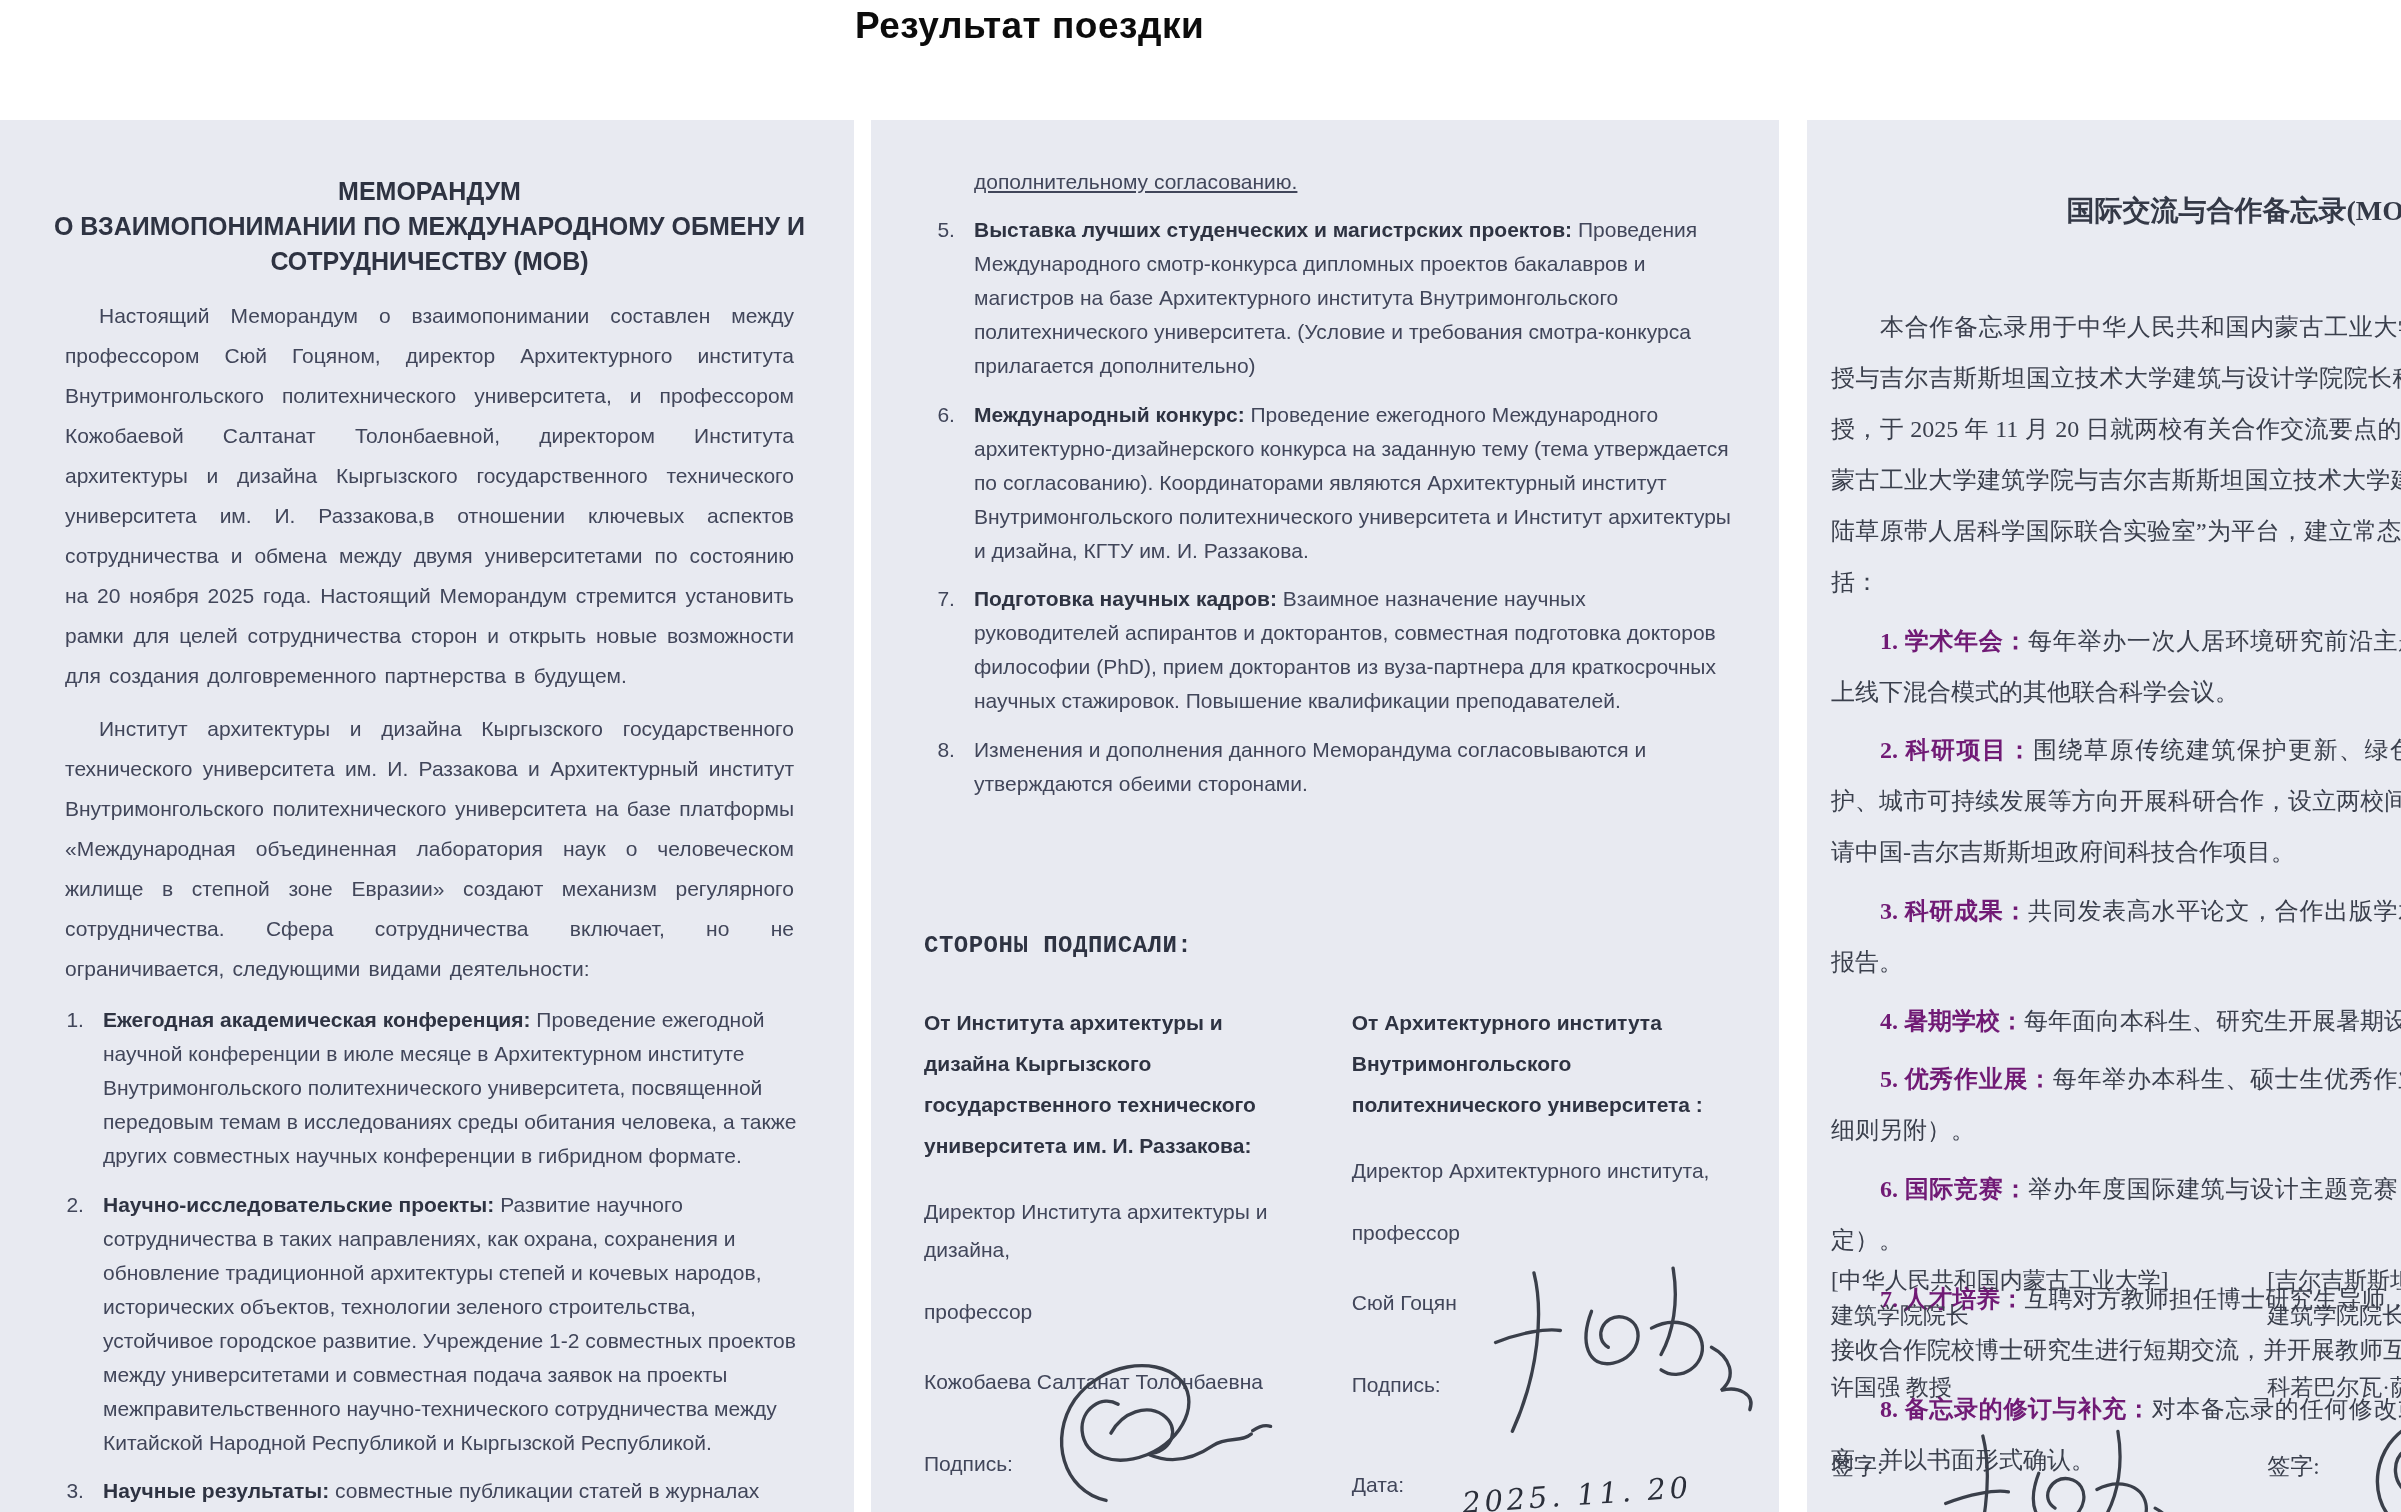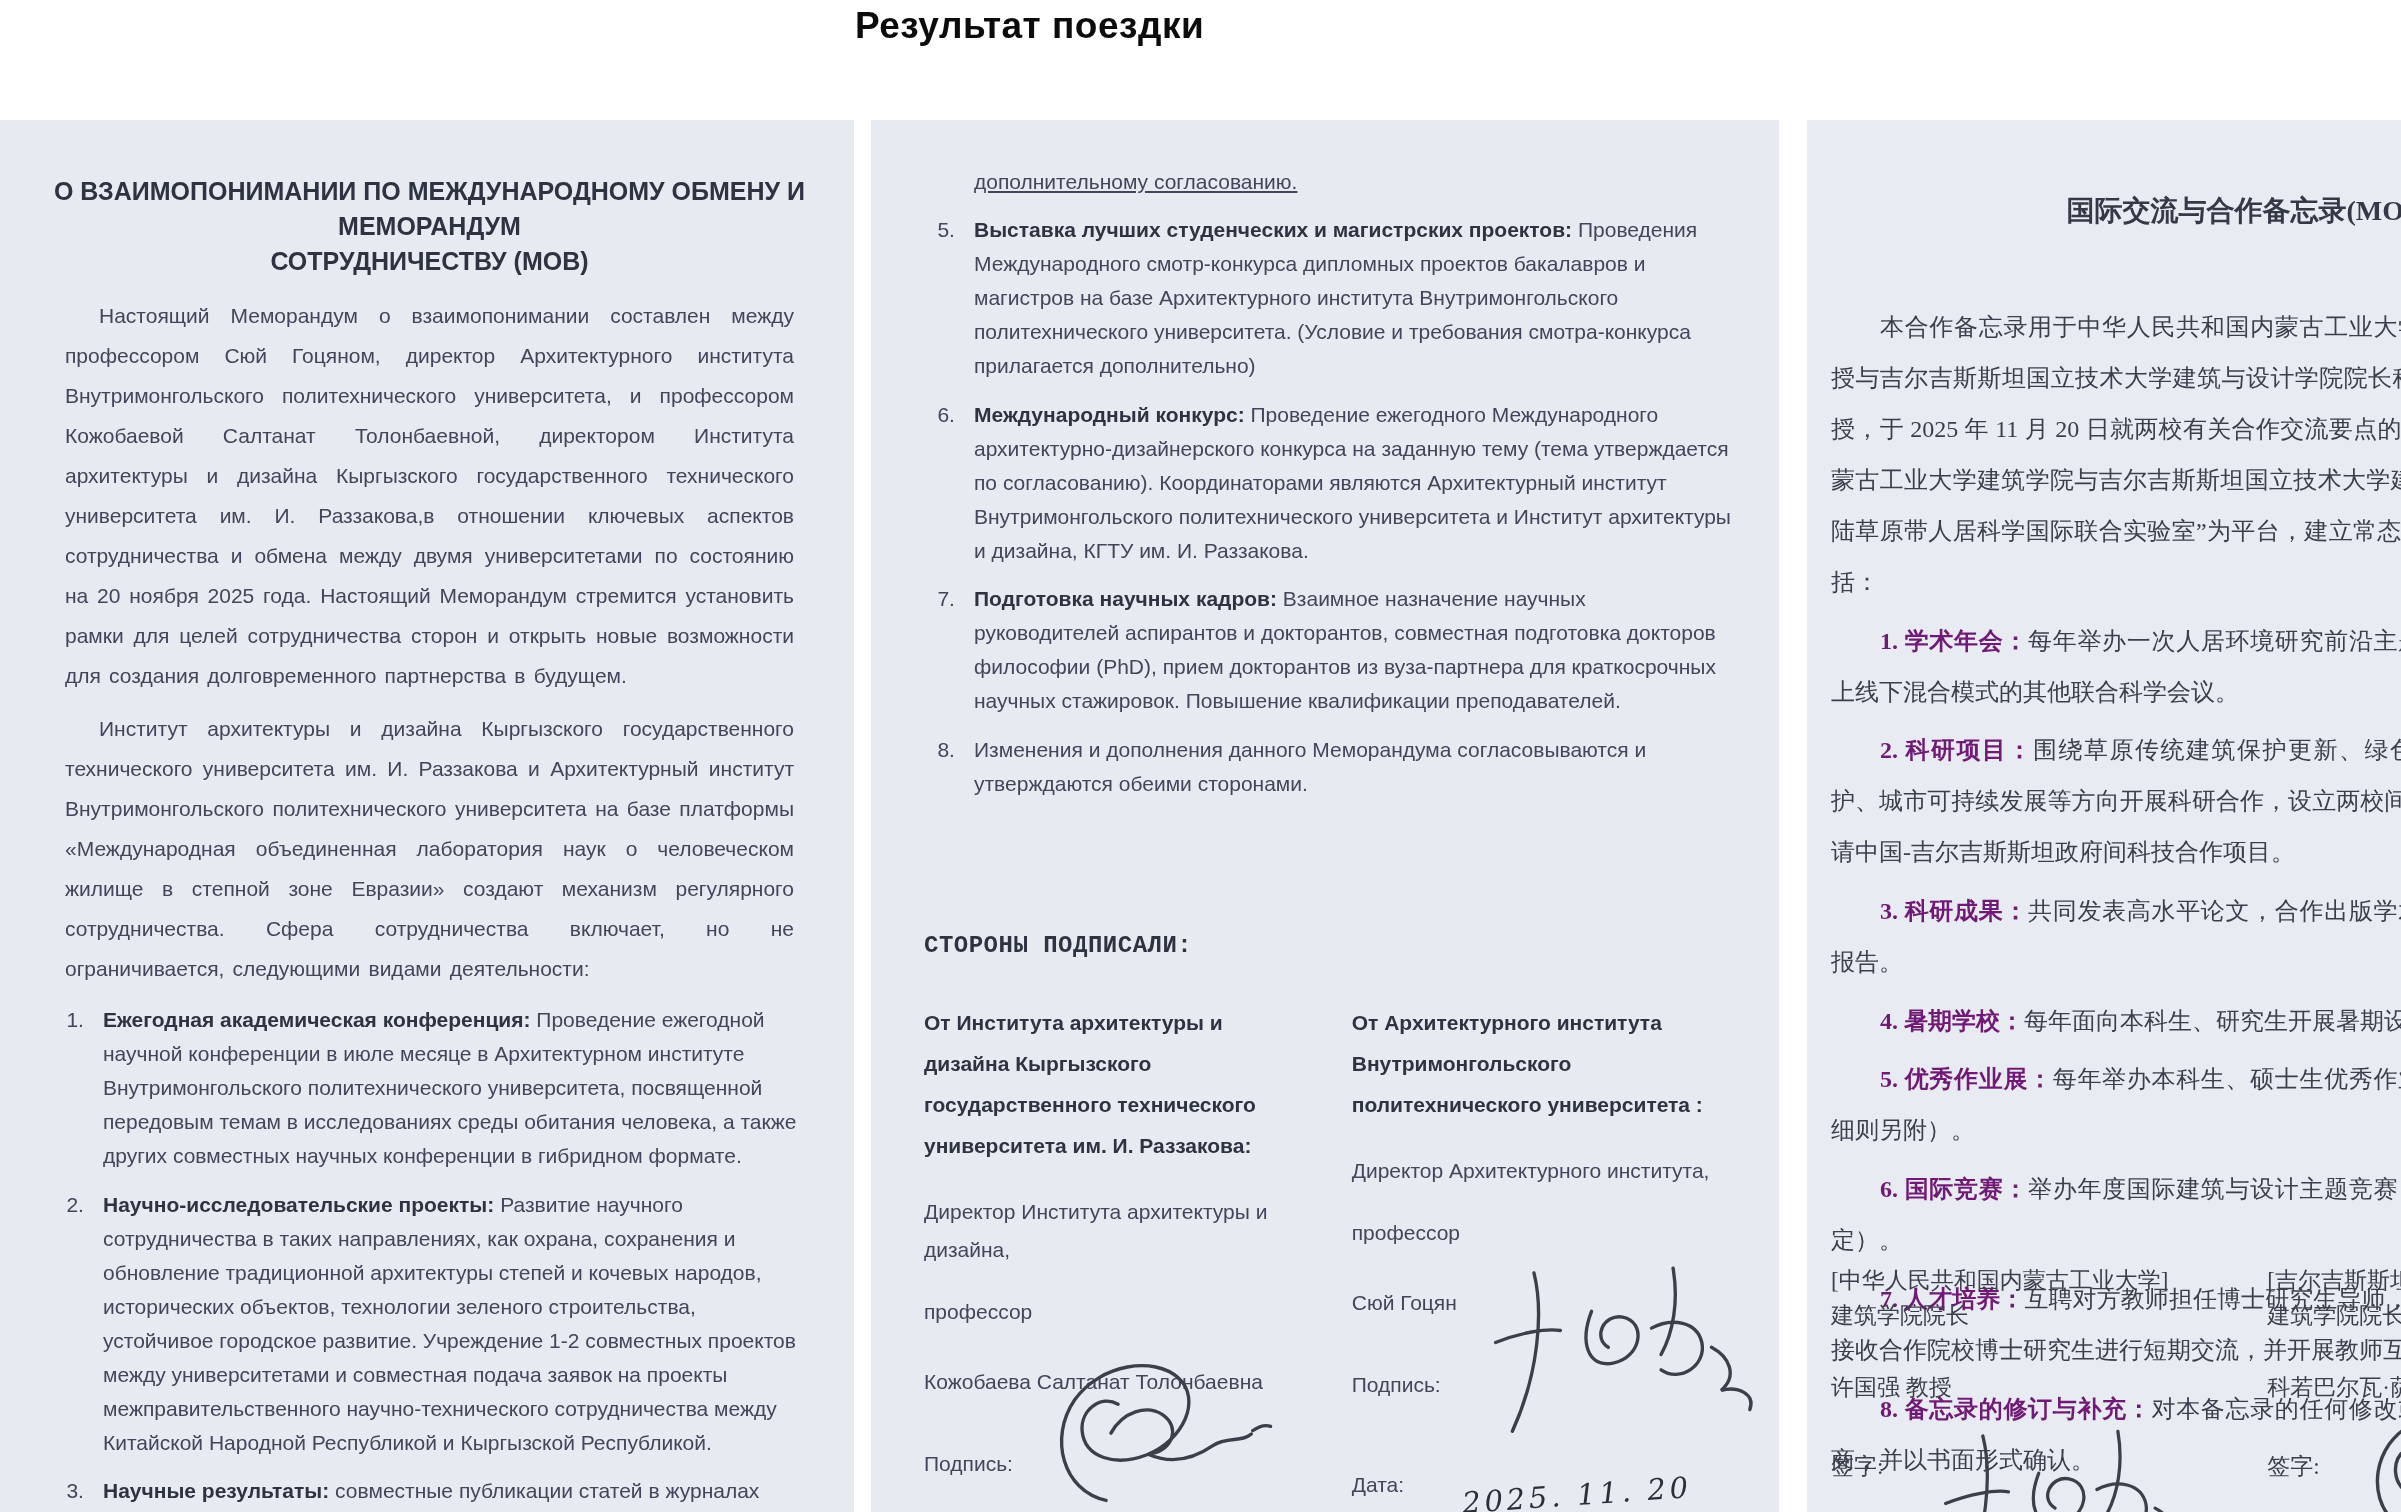--- a/index.html
+++ b/index.html
@@ -65,22 +65,22 @@
   .cn-sig-row{margin-top:46px;position:relative;height:38px;}
 </style>
 </head>
 <body>
 
 <div class="main-title">Результат поездки</div>
 
 <div class="page" id="page1">
   <div class="inner">
     <div class="ru-heading">
+      <div>МЕМОРАНДУМ</div>
       <div>О ВЗАИМОПОНИМАНИИ ПО МЕЖДУНАРОДНОМУ ОБМЕНУ И</div>
-      <div>МЕМОРАНДУМ</div>
       <div>СОТРУДНИЧЕСТВУ (МОВ)</div>
     </div>
     <p class="ru-para p1">Настоящий Меморандум о взаимопонимании составлен между профессором Сюй Гоцяном, директор Архитектурного института Внутримонгольского политехнического университета, и профессором Кожобаевой Салтанат Толонбаевной, директором Института архитектуры и дизайна Кыргызского государственного технического университета им. И. Раззакова,в отношении ключевых аспектов сотрудничества и обмена между двумя университетами по состоянию на 20 ноября 2025 года. Настоящий Меморандум стремится установить рамки для целей сотрудничества сторон и открыть новые возможности для создания долговременного партнерства в будущем.</p>
     <p class="ru-para p2">Институт архитектуры и дизайна Кыргызского государственного технического университета им. И. Раззакова и Архитектурный институт Внутримонгольского политехнического университета на базе платформы «Международная объединенная лаборатория наук о человеческом жилище в степной зоне Евразии» создают механизм регулярного сотрудничества. Сфера сотрудничества включает, но не ограничивается, следующими видами деятельности:</p>
 
     <div class="ru-item">
       <span class="num">1.</span>
       <b>Ежегодная академическая конференция:</b>
       <span>Проведение ежегодной научной конференции в июле месяце в Архитектурном институте Внутримонгольского политехнического университета, посвященной передовым темам в исследованиях среды обитания человека, а также других совместных научных конференции в гибридном формате.</span>
     </div>

